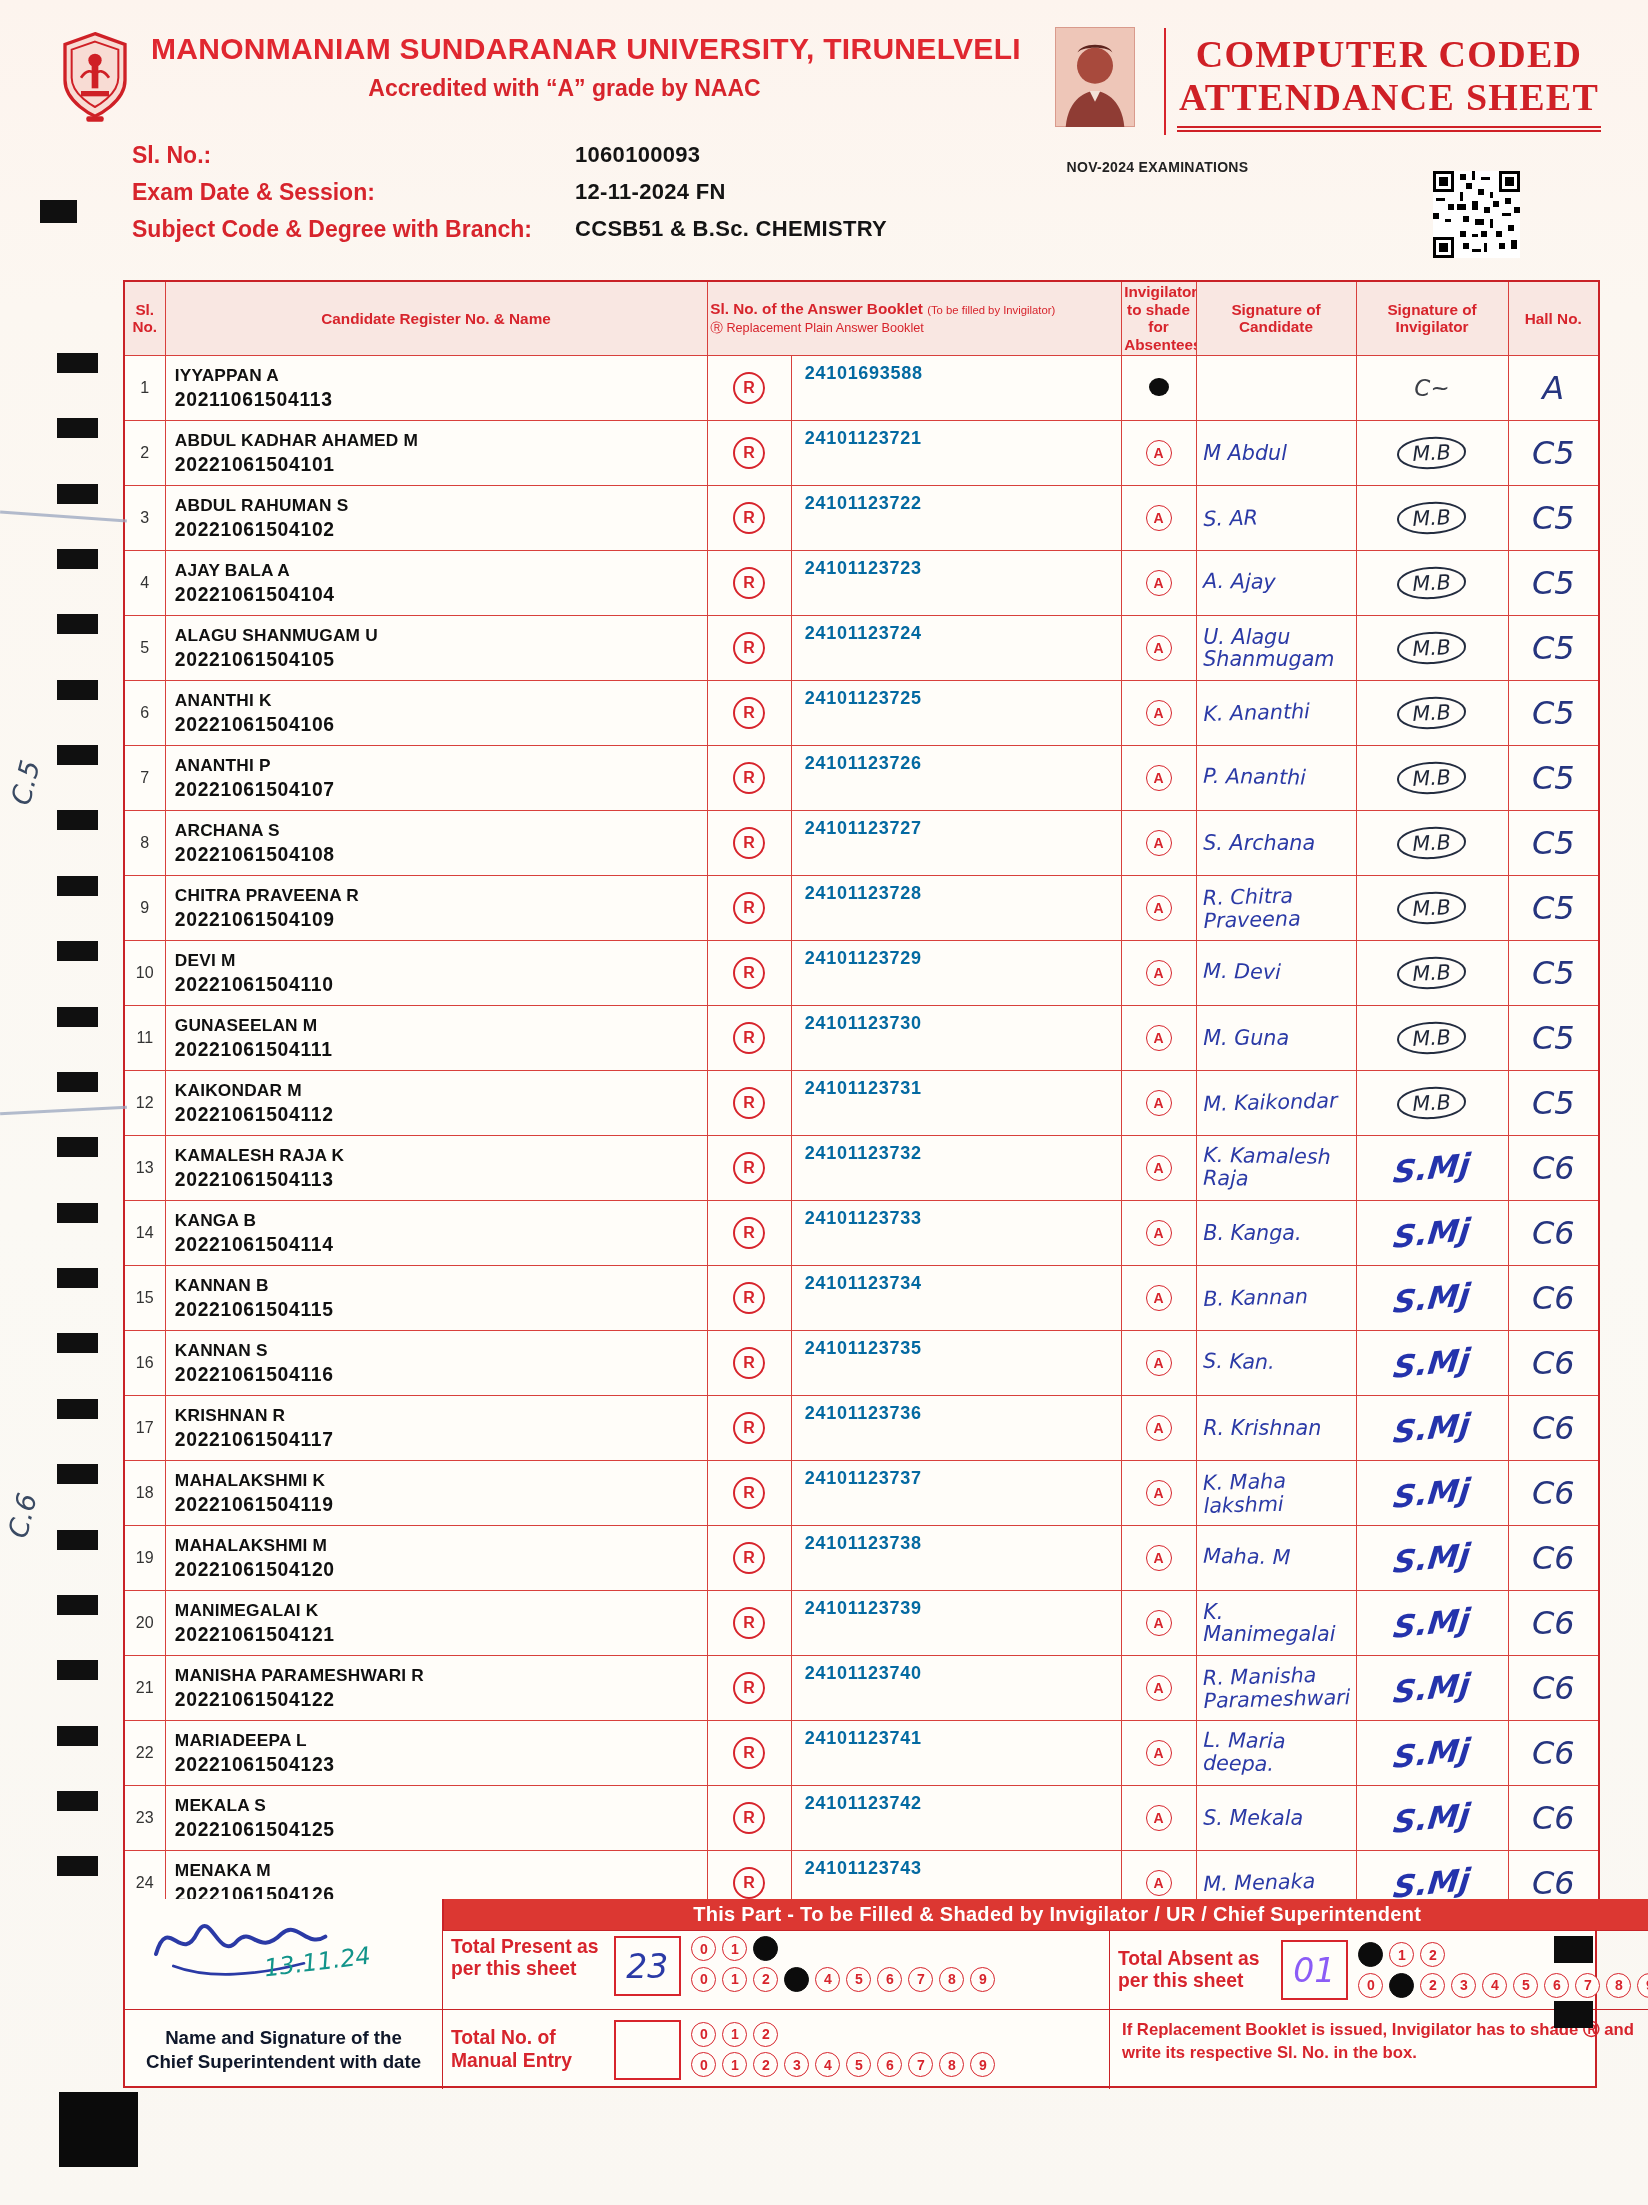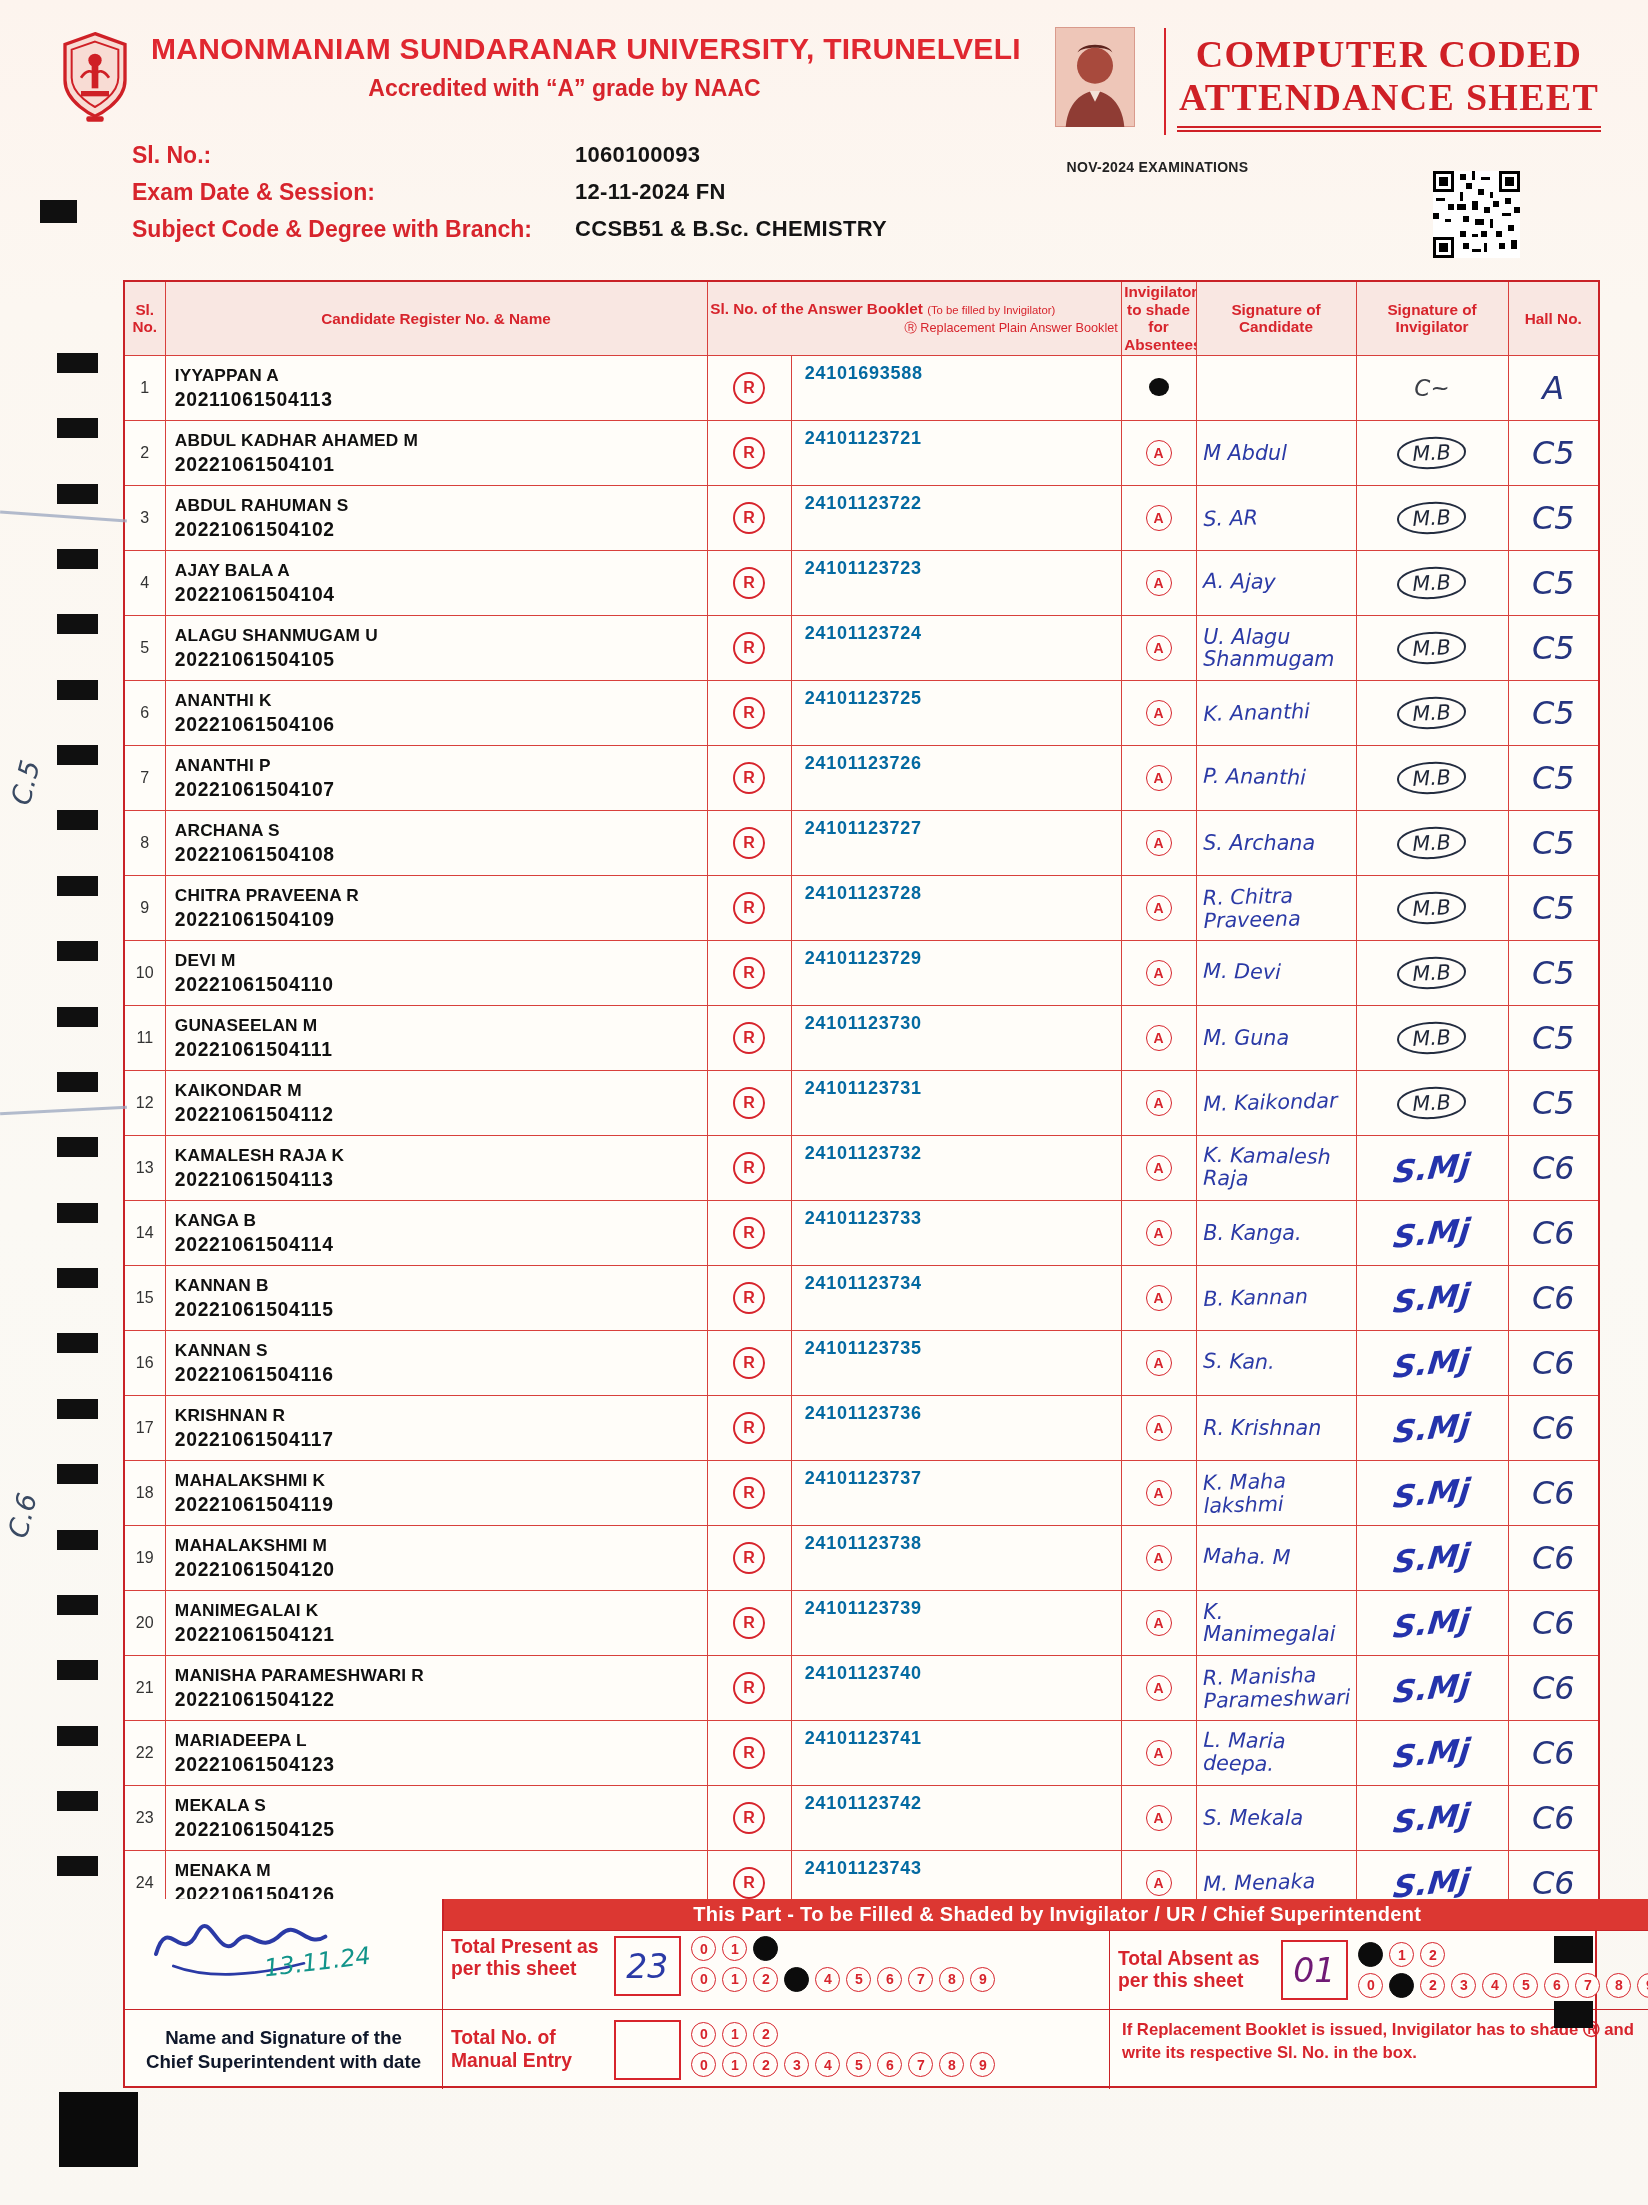--- a/index.html
+++ b/index.html
@@ -44,21 +44,21 @@
   table.atable{position:absolute;left:123px;top:280px;width:1474px;border-collapse:collapse;
                table-layout:fixed;background:#fffdf9;border:2px solid #c92227;z-index:2;}
   .atable th,.atable td{border:1.3px solid #d8403c;overflow:hidden;}
   .atable thead th{background:#f9e7e2;color:#d7242c;vertical-align:middle;padding:1.3px 2.7px;
                    font:bold 15.3px/1.15 "Liberation Sans",sans-serif;}
   th.th-sl{font-size:13.3px;}
   th.th-abs{font-size:10px;line-height:1.2;}
   th.th-book{text-align:left;padding-left:8px;}
   .bm{font:bold 15.3px "Liberation Sans",sans-serif;}
   .bs{font:normal 11.3px "Liberation Sans",sans-serif;}
-  .b2{font:normal 12.7px "Liberation Sans",sans-serif;margin-top:2.7px;color:#d7242c;text-align:right;}
+  .b2{font:normal 12.7px "Liberation Sans",sans-serif;margin-top:2.7px;color:#d7242c;}
   thead tr{height:50px;}
   tbody tr.crow{height:65px;}
   td.c-sl{color:#333;font:400 16px "Liberation Sans",sans-serif;text-align:center;}
   td.namecell{padding-left:9.3px;vertical-align:middle;}
   .c-name{font:bold 17.3px/1.1 "Liberation Sans",sans-serif;color:#101010;letter-spacing:0.2px;}
   .c-reg{font:bold 19.3px/1.1 "Liberation Sans",sans-serif;color:#101010;letter-spacing:0.7px;margin-top:4px;}
   td.rcell{text-align:center;}
   .rcirc{display:inline-flex;align-items:center;justify-content:center;width:28px;height:28px;
          border:2px solid #d7242c;border-radius:50%;color:#d7242c;
          font:bold 16px "Liberation Sans",sans-serif;background:#fffdf9;}
@@ -98,21 +98,21 @@
                justify-content:center;text-align:center;color:#0f172a;
                font:bold 18.7px/1.25 "Liberation Sans",sans-serif;padding:0 20px;}
   .manual-cell{grid-column:2;grid-row:3;border-right:1.3px solid #c92227;display:flex;align-items:center;
                gap:10.7px;padding:5.3px 8px;}
   .note-cell{grid-column:3;grid-row:3;color:#d7242c;font:bold 16.7px/1.35 "Liberation Sans",sans-serif;
              padding:9.3px 12px;}
   .flabel{color:#d7242c;font:bold 19.3px/1.15 "Liberation Sans",sans-serif;width:152px;}
   .vbox{width:63px;height:56px;border:2px solid #d7242c;background:#fffdf9;
         display:flex;align-items:center;justify-content:center;flex:none;}
   .hwval{font:italic 33px "DejaVu Sans",sans-serif;color:#2b3aa6;}
-  .hwval.dark{color:#701a75;}
+  .hwval.dark{color:#8b5cf6;}
   .bub-grid{display:flex;flex-direction:column;gap:5.3px;}
   .bubbles{display:flex;gap:6px;}
   .bubble{width:25px;height:25px;border:1.7px solid #d7242c;border-radius:50%;color:#d7242c;
           font:bold 14px "Liberation Sans",sans-serif;display:flex;align-items:center;
           justify-content:center;background:#fffdf9;box-sizing:border-box;}
   .bubble.shaded{background:#0c0c0c;border-color:#0c0c0c;color:transparent;}
   .squiggle{position:absolute;left:18.7px;top:2.7px;}
   .sig-date{position:absolute;left:139px;top:49px;transform:rotate(-7deg);
             color:#12948a;font:italic 24px "DejaVu Sans",sans-serif;}
 </style>

